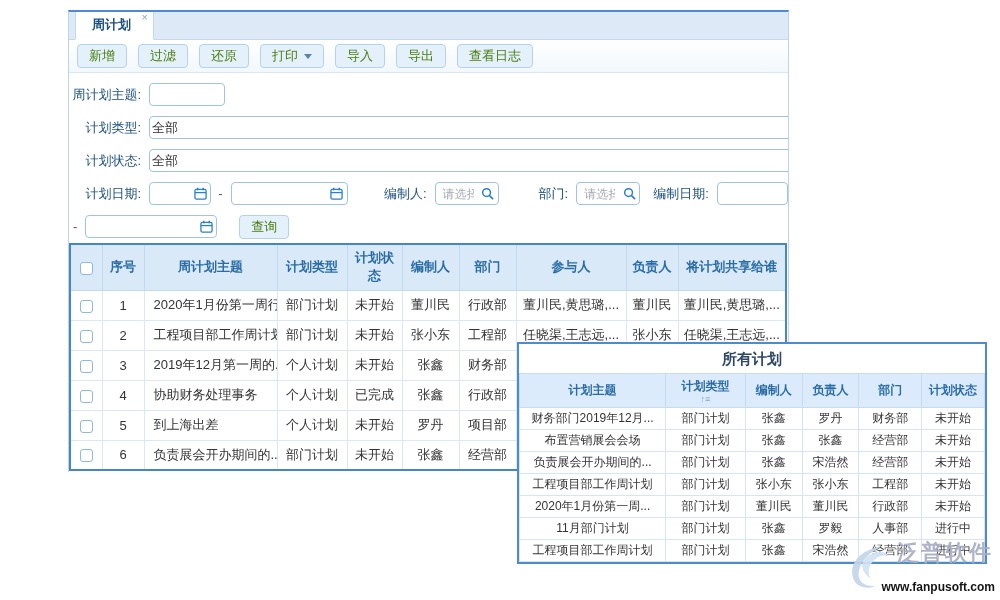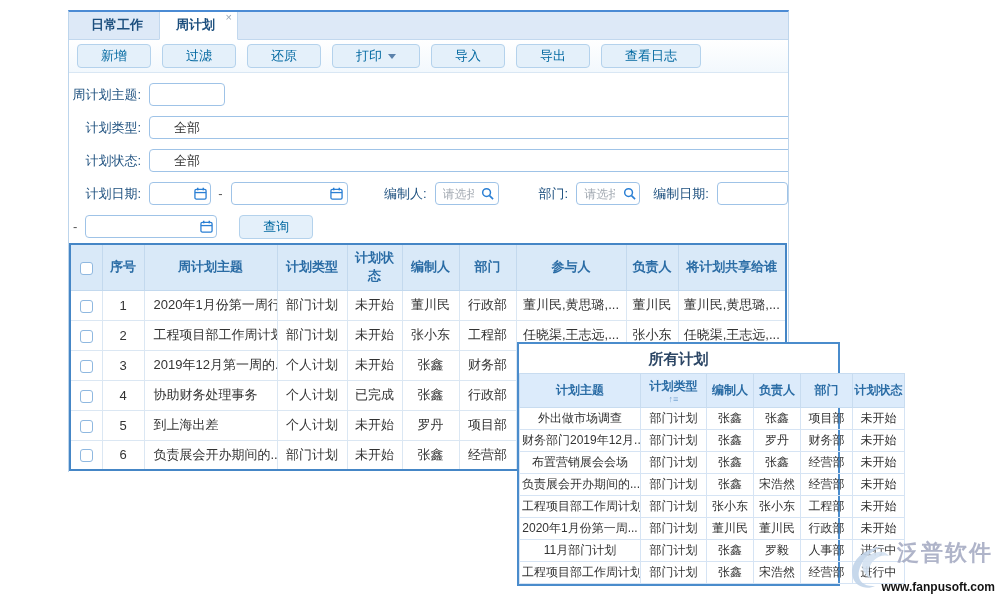--- a/index.html
+++ b/index.html
@@ -16,54 +16,54 @@
   .tabstrip { height:28px; background:#dde9f7; border-bottom:1px solid #c2d8ee;
     display:flex; align-items:flex-end; padding-left:6px; }
   .tab { padding:6px 16px 5px 16px; font-weight:bold; color:#1c4f7e; font-size:13px; cursor:default; }
   .tab.active { background:#fff; border:1px solid #c2d8ee; border-bottom:1px solid #fff;
     margin-bottom:-1px; position:relative; padding-right:22px; }
   .tab-close { position:absolute; top:1px; right:5px; font-size:11px; color:#98a6b5; font-weight:normal; }
 
   
   .toolbar { height:33px; background:linear-gradient(#ffffff,#f2f8fd);
     border-bottom:1px solid #d9e7f4; display:flex; align-items:center; gap:11px; padding:0 8px; }
-  .btn { background:#e4f0fa; border:1px solid #b4d2ec; color:#0369a1; border-radius:4px;
-    padding:4px 23px; font-size:13px; line-height:14px; cursor:pointer; white-space:nowrap; }
+  .btn { background:#e4f0fa; border:1px solid #b4d2ec; color:#4d7c0f; border-radius:4px;
+    padding:4px 11px; font-size:13px; line-height:14px; cursor:pointer; white-space:nowrap; }
   .caret { display:inline-block; width:0; height:0; border-left:4px solid transparent;
     border-right:4px solid transparent; border-top:5px solid #5b82ab; margin-left:6px; vertical-align:middle; }
 
   
   .filters { padding-top:5px; background:#fff; }
   .frow { display:flex; align-items:center; height:33px; overflow:hidden; }
   .flabel { width:72px; text-align:right; color:#1c4f7e; flex-shrink:0; }
   .flabel.auto { width:auto; }
   .box { border:1px solid #9fc3e7; border-radius:4px; height:23px; background:#fff;
     margin-left:8px; display:flex; align-items:center; position:relative; }
   .box input { border:none; outline:none; background:transparent; height:100%; width:100%;
     padding:0 4px 0 7px; font-size:12px; font-family:inherit; color:#333; min-width:0; }
   .box input::placeholder { color:#a3aab2; }
-  .sel { flex:1; margin-right:-3px; border-radius:4px 0 0 4px; padding-left:24px; color:#333; }
+  .sel { flex:1; margin-right:-3px; border-radius:4px 0 0 4px; padding-left:2px; color:#333; }
   .icon-btn { flex-shrink:0; width:20px; display:flex; align-items:center; justify-content:center; cursor:pointer; }
   .dash { color:#555; margin-left:7px; }
   .query-btn { margin-left:22px; }
 
   
   table { border-collapse:collapse; table-layout:fixed; }
   .main-table { width:717px; border:2px solid #4586c6; }
   .main-table th { background:#d9e9f8; color:#2a6ca5; font-weight:bold; font-size:13px;
     border:1px solid #c3d9ee; height:46px; text-align:center; padding:2px; }
   .main-table td { border:1px solid #dbe7f3; height:30px; text-align:center; font-size:13px;
     white-space:nowrap; overflow:hidden; padding:0 3px; color:#333; }
   .main-table td.subj { text-align:left; padding-left:9px; }
   .link { color:#1b7ac9; cursor:pointer; }
   .cb { width:13px; height:13px; border:1px solid #8fb8e0; border-radius:3px;
     display:inline-block; background:#fff; vertical-align:middle; cursor:pointer; }
 
   
-  .popup { position:absolute; left:517px; top:342px; width:323px; background:#fff;
+  .popup { position:absolute; left:517px; top:342px; width:470px; background:#fff;
     border:2px solid #4a8ccc; z-index:5; }
   .popup-title { height:29px; line-height:29px; text-align:center; font-weight:bold;
     font-size:15px; color:#2c4665; background:#fff; }
   .popup-table { width:100%; }
   .popup-table th { background:#dcebfb; color:#2a6ca5; font-weight:bold; font-size:12px;
     border:1px solid #c8dcf0; height:34px; text-align:center; padding:1px; }
   .popup-table td { border:1px solid #d6e4f4; height:22px; text-align:center; font-size:12px;
     white-space:nowrap; overflow:hidden; color:#333; padding:0 2px; }
   .sort-mini { font-size:9px; color:#7aa6d4; line-height:8px; display:block; }
 
@@ -75,21 +75,20 @@
   .wm-mark { position:absolute; left:0; top:2px; }
 </style>
 </head>
 <body>
 
 <div class="stage">
 
   <div class="window">
 
     <div class="tabstrip">
-      <div class="tab">日常工作</div>
       <div class="tab active">
         <span>周计划</span>
         <span class="tab-close">×</span>
       </div>
     </div>
 
     <div class="toolbar">
       <button class="btn">新增</button>
       <button class="btn">过滤</button>
       <button class="btn">还原</button>
@@ -309,28 +308,20 @@
             <span class="sort-mini">↑≡</span>
           </th>
           <th>编制人</th>
           <th>负责人</th>
           <th>部门</th>
           <th>计划状态</th>
         </tr>
       </thead>
       <tbody>
 
-      <tr>
-            <td>外出做市场调查</td>
-            <td>部门计划</td>
-            <td>张鑫</td>
-            <td>张鑫</td>
-            <td>项目部</td>
-            <td>未开始</td>
-          </tr>
           <tr>
             <td>财务部门2019年12月...</td>
             <td>部门计划</td>
             <td>张鑫</td>
             <td>罗丹</td>
             <td>财务部</td>
             <td>未开始</td>
           </tr>
           <tr>
             <td>布置营销展会会场</td>

